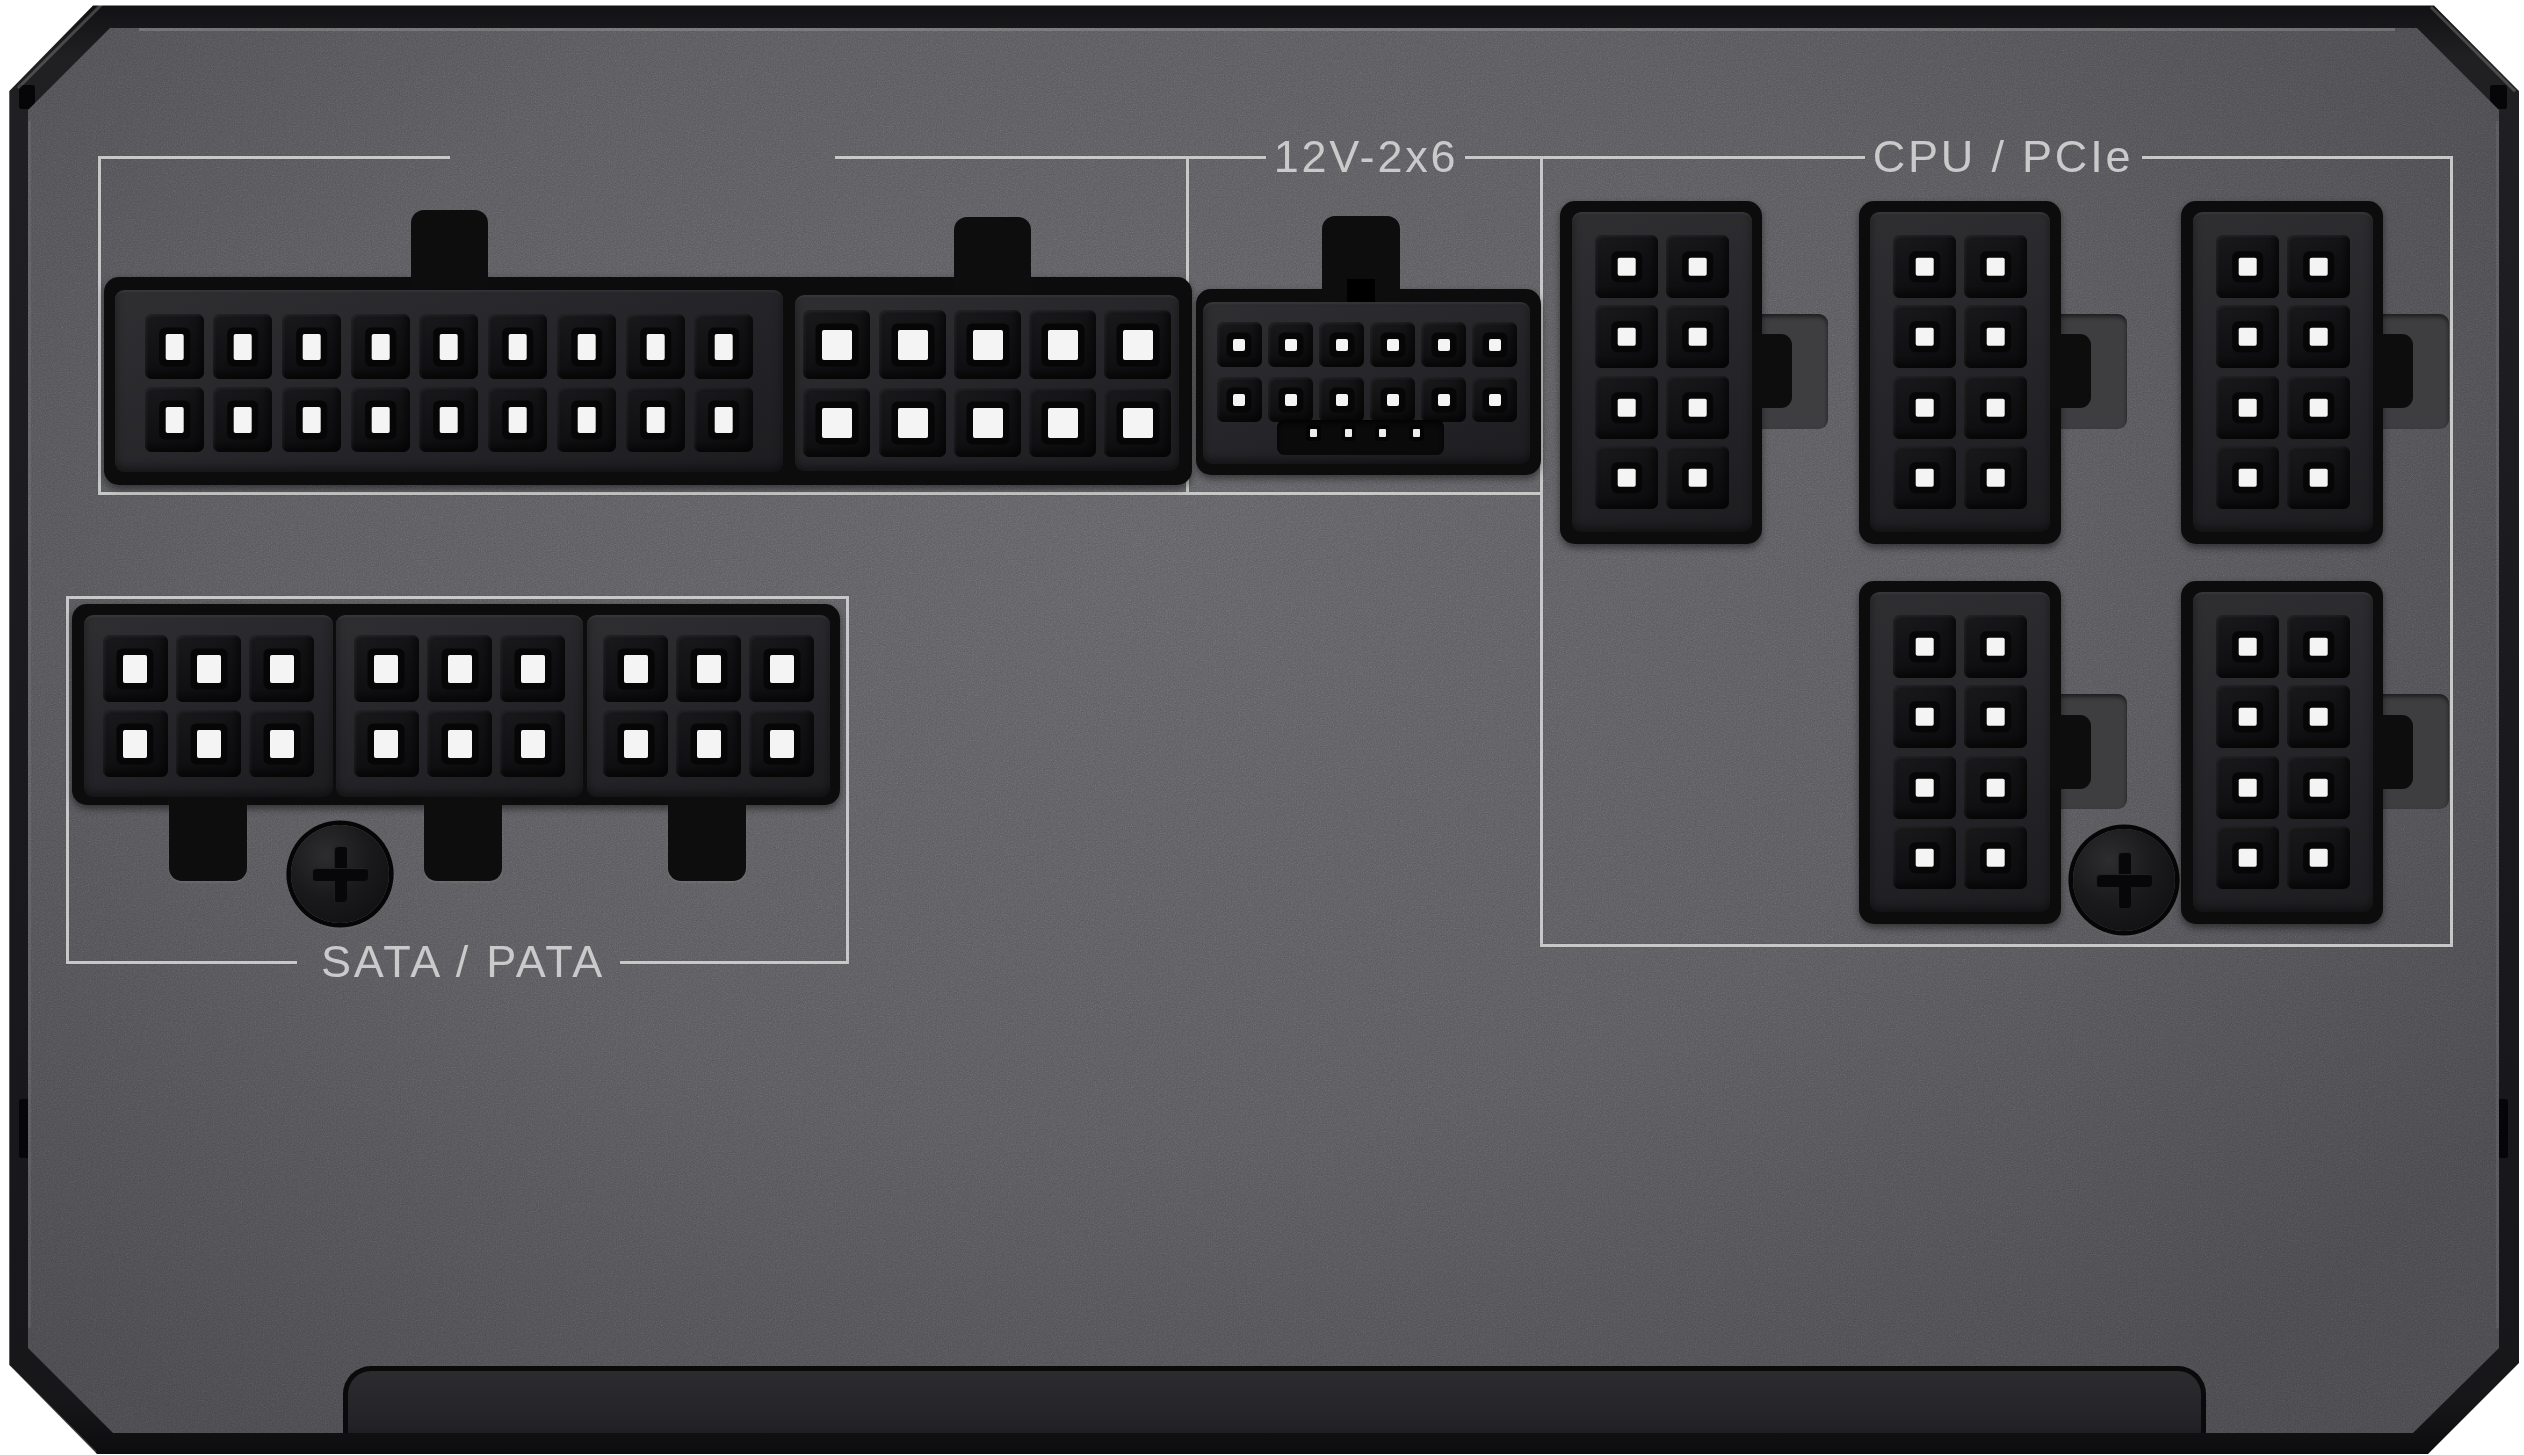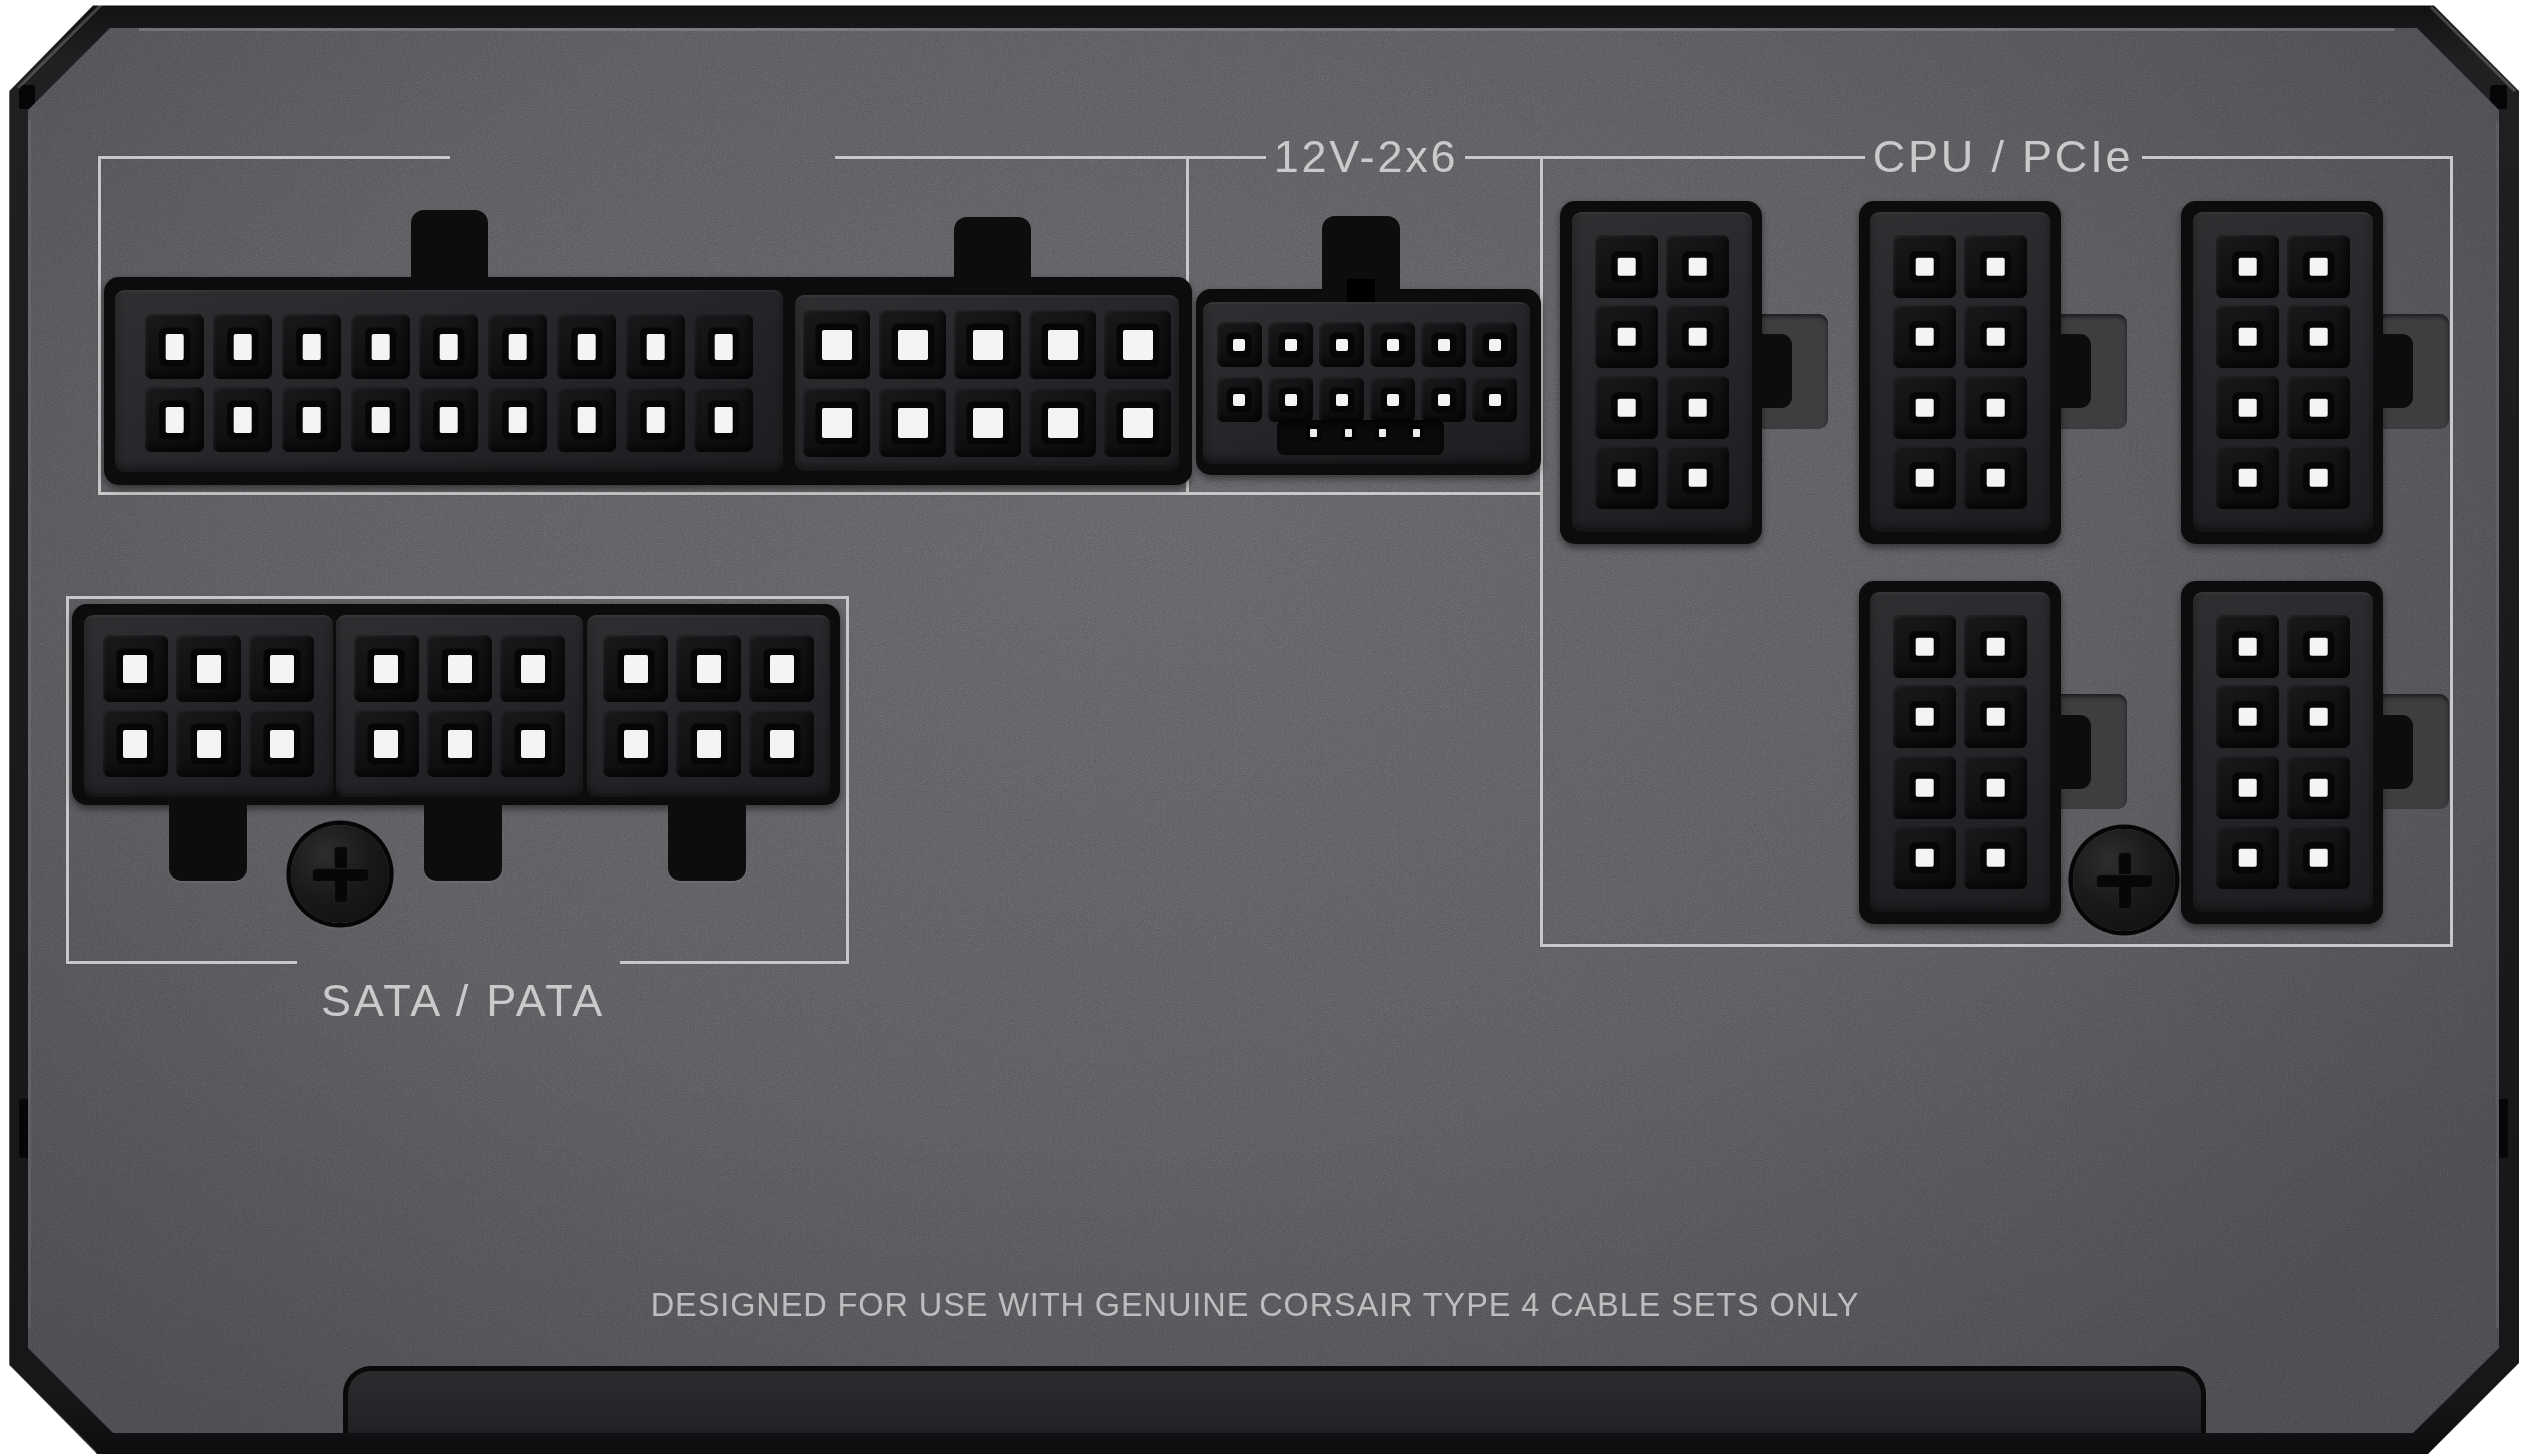--- a/index.html
+++ b/index.html
@@ -444,22 +444,21 @@
           <div class="bar" style="left: 21.3px; top: 43px; width: 56px; height: 13px;"></div>
         </div>
         <div class="screw" style="position: absolute; left: 2073px; top: 829px; width: 102px; height: 102px;">
           <div class="bar" style="left: 45px; top: 23px; width: 13px; height: 56px;"></div>
           <div class="bar" style="left: 23px; top: 45px; width: 56px; height: 13px;"></div>
         </div>
       </div>
 
     <div class="sec-label" id="lbl-v12" style="left: 1366px; top: 157px;">12V-2x6</div>
     <div class="sec-label" id="lbl-cpu" style="left: 2003px; top: 157px;">CPU / PCIe</div>
-    <div class="sec-label" id="lbl-sata" style="left: 463px; top: 962px; margin-top: 39px;">SATA / PATA</div>
-    <div class="footer-label" id="lbl-footer" style="left: 1255px; top: 1305px;">DESIGNED FOR USE WITH GENUINE CORSAIR TYPE 4 CABLE SETS ONLY</div>
+    <div class="sec-label" id="lbl-sata" style="left: 463px; top: 962px;">SATA / PATA</div>
   </div>
 
   <div class="chamfer-shine" style="left:16.7px;top:87px;width:119px;transform:rotate(-45deg);"></div>
   <div class="chamfer-shine" style="left:2432px;top:5.6px;width:119px;transform:rotate(45deg);"></div>
   <div class="chamfer-shine" style="left:2432px;top:1451px;width:123px;transform:rotate(-45deg);"></div>
   <div class="chamfer-shine" style="left:11px;top:1366px;width:121px;transform:rotate(45deg);"></div>
 </div>
 
 
 </body></html>

